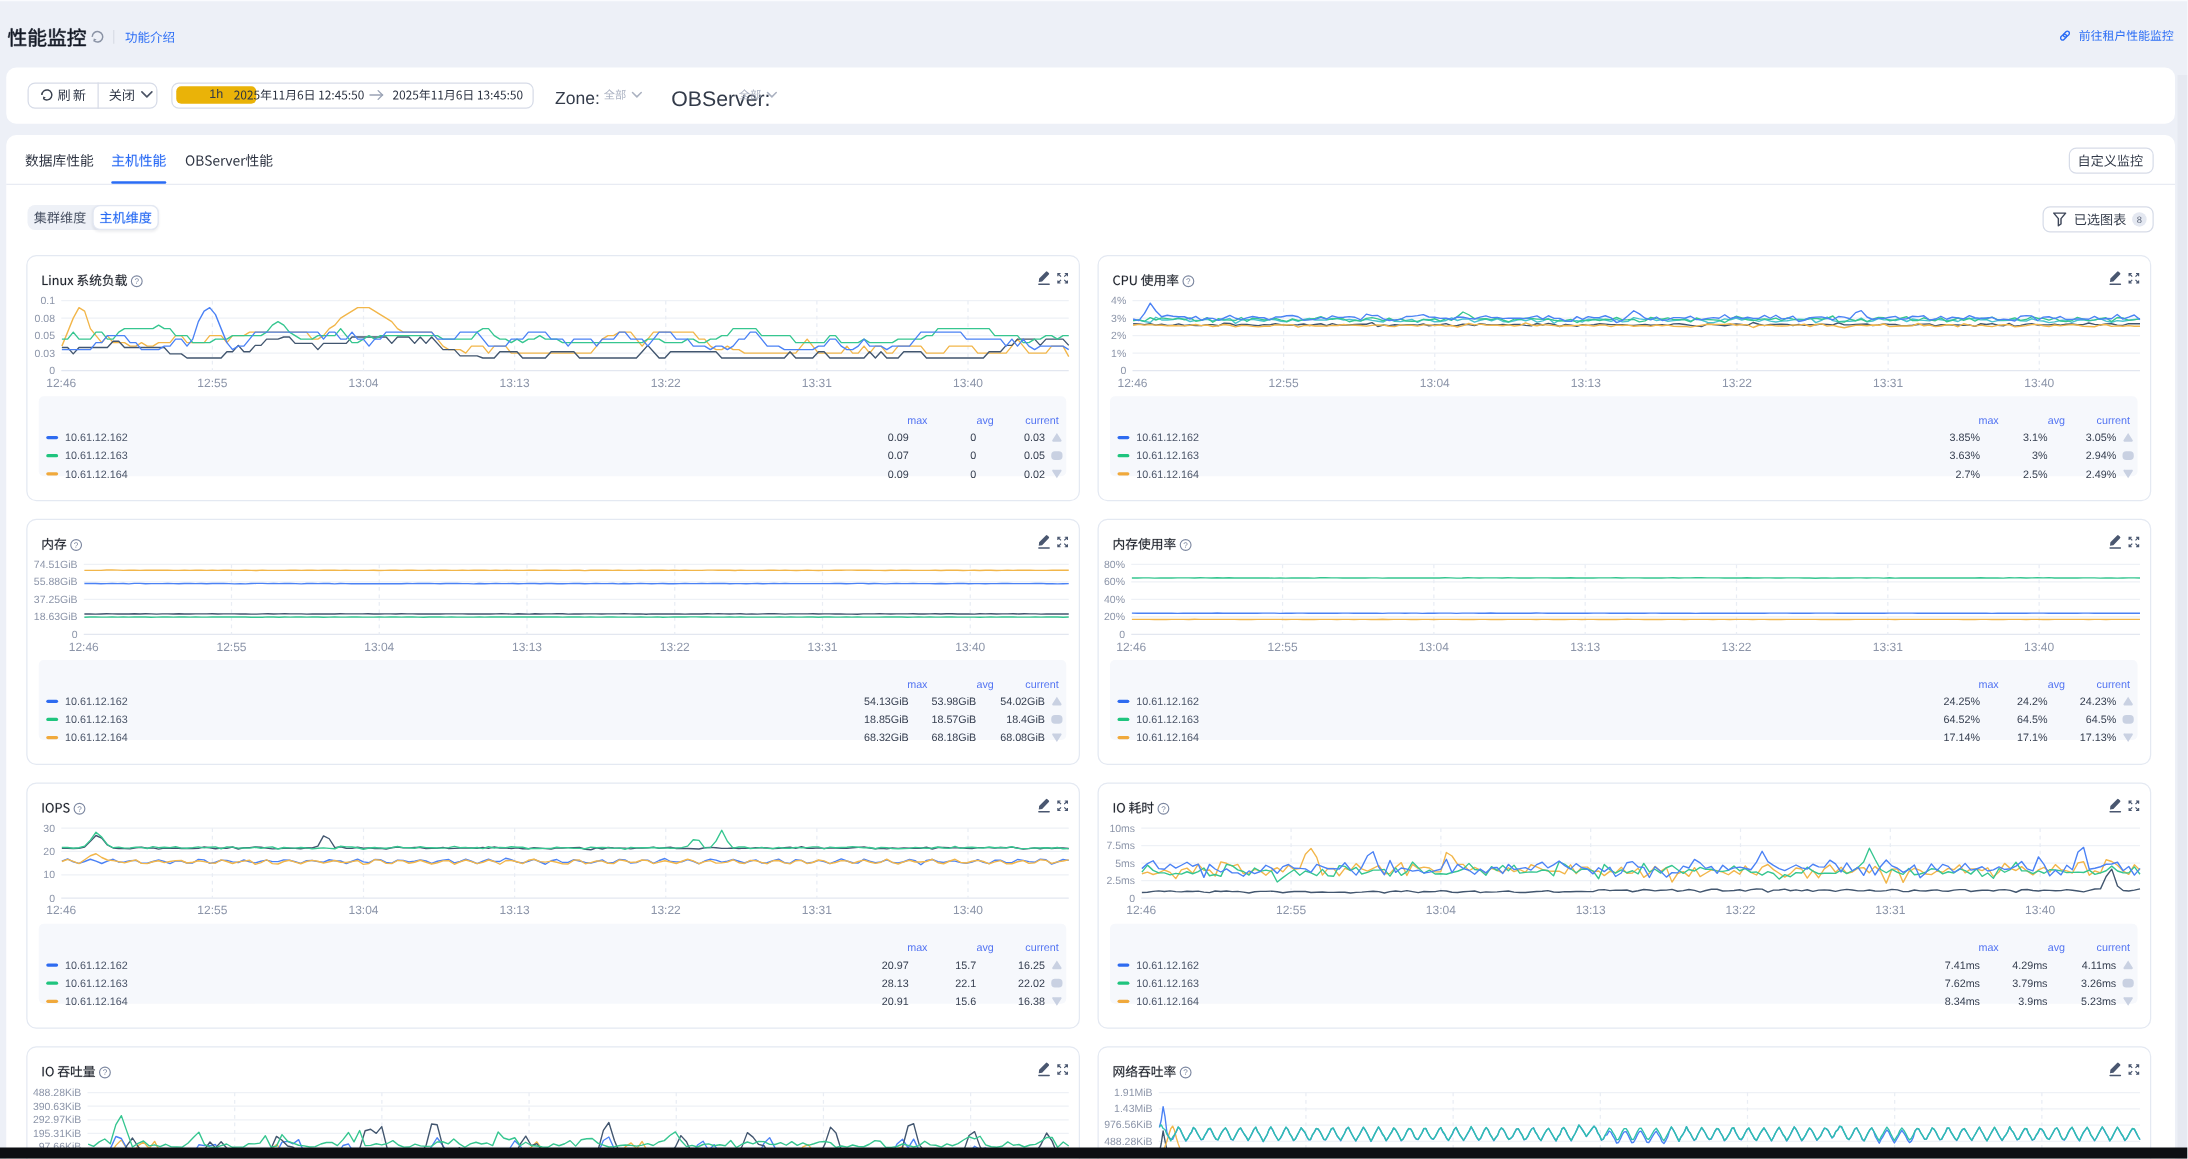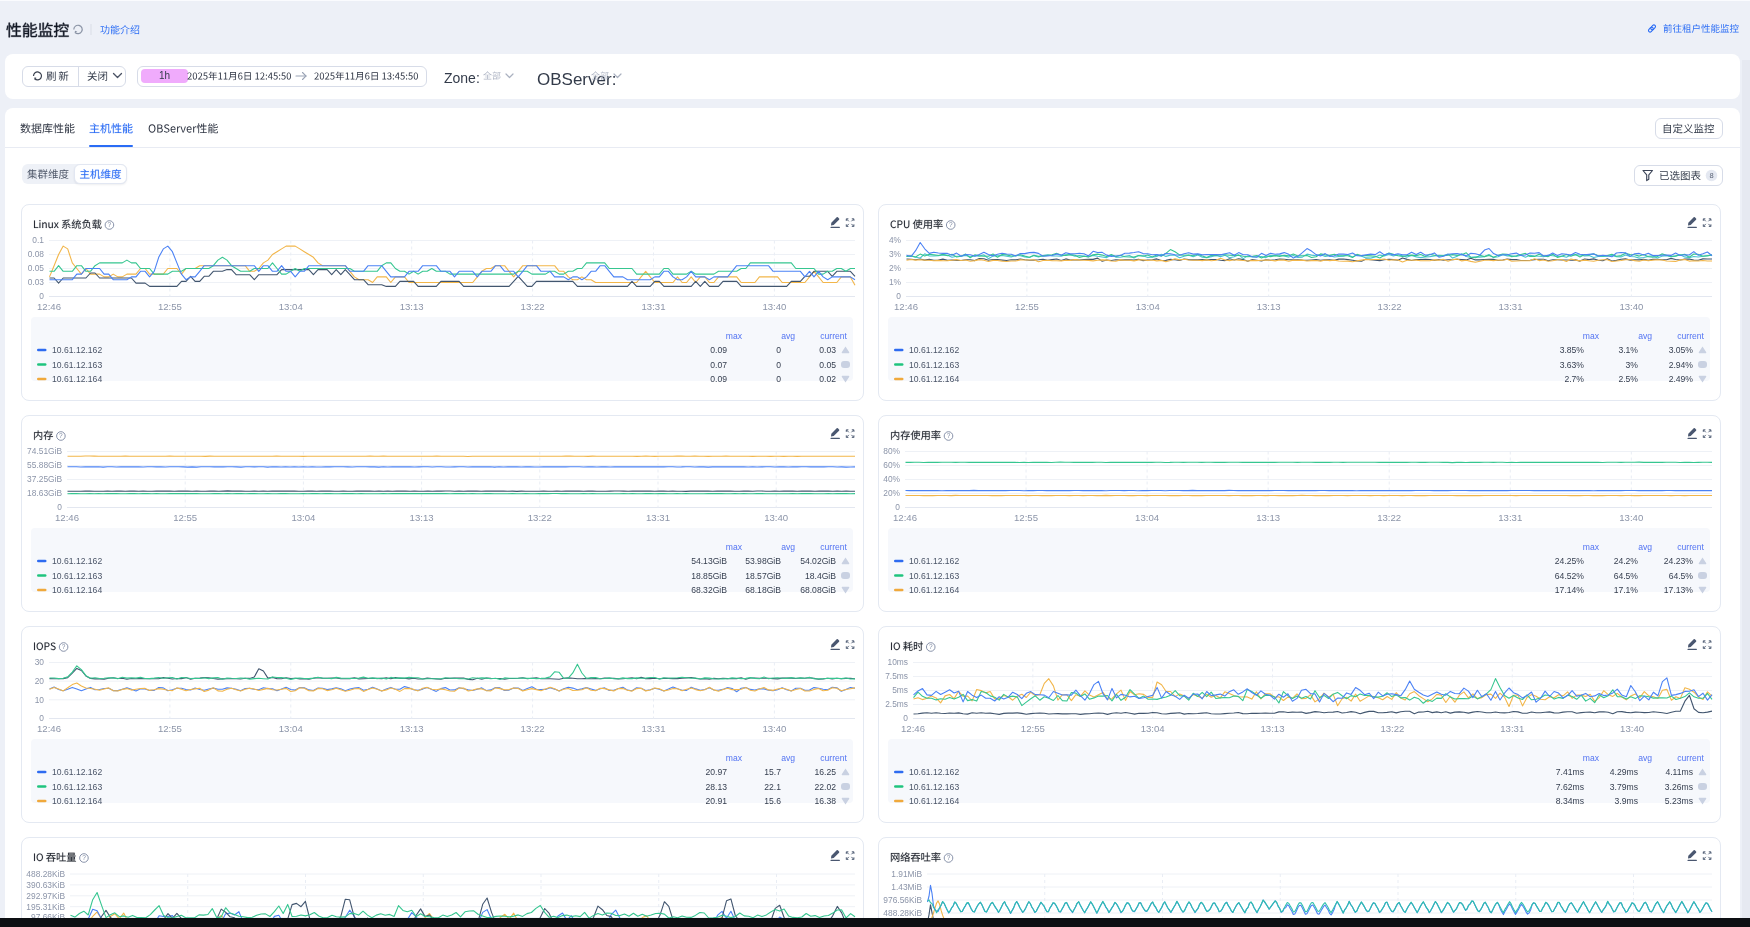--- a/index.html
+++ b/index.html
@@ -83,21 +83,21 @@
 <div class="abs" style="left:5px;top:108px;width:1735px;height:840px;background:#fff;border-radius:8px"></div>
 <div class="abs" style="left:22px;top:65.5px;width:104px;height:21px;border:1px solid #d7dce8;border-radius:6px;background:#fff"></div>
 <div class="abs" style="left:78px;top:65.5px;width:1px;height:21px;background:#d7dce8"></div>
 <div class="abs" style="left:136.5px;top:65.5px;width:290px;height:21px;border:1px solid #d7dce8;border-radius:6px;background:#fff"></div>
 <div class="abs" style="left:1655px;top:118px;width:68px;height:21px;border:1px solid #d7dce8;border-radius:6px;background:#fff"></div>
 <div class="abs" style="left:22px;top:164px;width:105px;height:20px;background:#eef1f7;border-radius:6px"></div>
 <div class="abs" style="left:74px;top:164px;width:53px;height:20px;background:#fff;border:1px solid #e2e7f2;border-radius:6px;box-shadow:0 1px 2px rgba(30,40,70,.08)"></div>
 <div class="abs" style="left:1634px;top:165px;width:89px;height:21px;border:1px solid #d7dce8;border-radius:6px;background:#fff"></div>
 <div class="abs" style="left:5px;top:147px;width:1735px;height:1px;background:#e8ebf3"></div>
 <div class="abs" style="left:89px;top:144.5px;width:44px;height:2px;background:#2a6cf5;border-radius:1px"></div>
-<div class="abs" style="left:141px;top:69px;width:47px;height:14px;background:#f0abfc;border-radius:4px;text-align:center;font-size:10px;line-height:14px;color:#333a4a">1h</div>
+<div class="abs" style="left:141px;top:69px;width:64px;height:14px;background:#eab308;border-radius:4px;text-align:center;font-size:10px;line-height:14px;color:#333a4a">1h</div>
 <div class="abs" style="left:444px;top:69.5px;font-size:14px;color:#333b4a">Zone:</div>
 <div class="abs" style="left:537px;top:70px;font-size:17px;color:#333b4a">OBServer:</div>
 <div class="abs card" style="left:21px;top:204px;width:843px;height:197px"></div>
 <svg class="abs" style="left:21px;top:204px" width="843" height="197" viewBox="0 0 843 197">
     <g fill="#20242e" stroke="#20242e" stroke-width="13" transform="translate(12,24) scale(0.0102,-0.0102)">
       <use href="#q0" x="0"></use>
       <use href="#q1" x="543"></use>
       <use href="#q2" x="818"></use>
       <use href="#q3" x="1428"></use>
       <use href="#q4" x="2035"></use>

